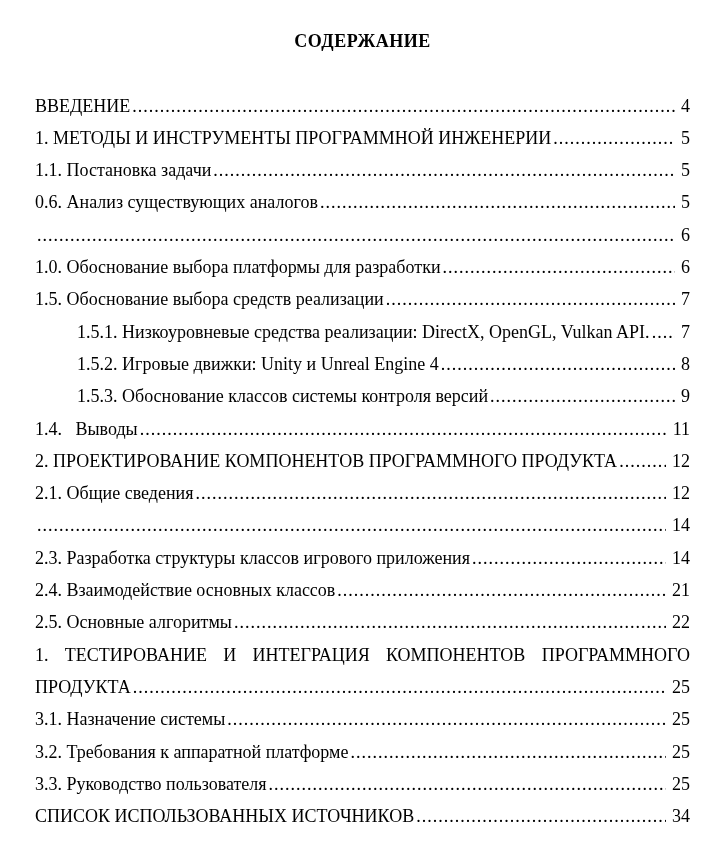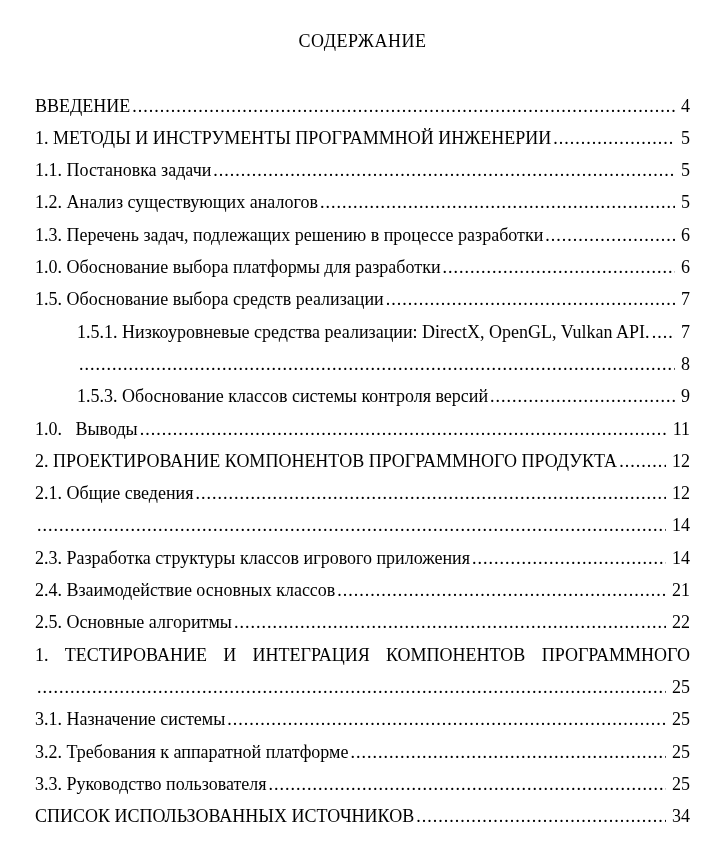--- a/index.html
+++ b/index.html
@@ -11,21 +11,21 @@
   .page {
     box-sizing: border-box;
     width: 711px; height: 853px;
     padding: 25px 21px 0 35px;
     font-size: 18px;
   }
   .doc-title {
     height: 32.3px; line-height: 32.3px;
     margin-bottom: 32.3px;
     text-align: center;
-    font-weight: normal;
+    font-weight: bold;
     letter-spacing: 0.5px;
   }
   .toc-row {
     display: flex;
     align-items: baseline;
     height: 32.3px; line-height: 32.3px;
   }
   .toc-row.indent-1 { padding-left: 42px; }
   .toc-text { white-space: pre; flex: 0 0 auto; text-align: right; }
   .leader {
@@ -59,55 +59,55 @@
         <span class="toc-text">1. МЕТОДЫ И ИНСТРУМЕНТЫ ПРОГРАММНОЙ ИНЖЕНЕРИИ</span>
         <span class="leader"></span>
         <span class="pagenum">5</span>
       </div>
       <div class="toc-row">
         <span class="toc-text">1.1. Постановка задачи</span>
         <span class="leader"></span>
         <span class="pagenum">5</span>
       </div>
       <div class="toc-row">
-        <span class="toc-text">1.2. Анализ существующих аналогов</span>
+        <span class="toc-text">0.6. Анализ существующих аналогов</span>
         <span class="leader"></span>
         <span class="pagenum">5</span>
       </div>
       <div class="toc-row">
-        <span class="toc-text">1.3. Перечень задач, подлежащих решению в процессе разработки</span>
         <span class="leader"></span>
         <span class="pagenum">6</span>
       </div>
       <div class="toc-row">
         <span class="toc-text">1.0. Обоснование выбора платформы для разработки</span>
         <span class="leader"></span>
         <span class="pagenum">6</span>
       </div>
       <div class="toc-row">
         <span class="toc-text">1.5. Обоснование выбора средств реализации</span>
         <span class="leader"></span>
         <span class="pagenum">7</span>
       </div>
       <div class="toc-row indent-1">
         <span class="toc-text">1.5.1. Низкоуровневые средства реализации: DirectX, OpenGL, Vulkan API.</span>
         <span class="leader"></span>
         <span class="pagenum">7</span>
       </div>
       <div class="toc-row indent-1">
+        <span class="toc-text">1.5.2. Игровые движки: Unity и Unreal Engine 4</span>
         <span class="leader"></span>
         <span class="pagenum">8</span>
       </div>
       <div class="toc-row indent-1">
         <span class="toc-text">1.5.3. Обоснование классов системы контроля версий</span>
         <span class="leader"></span>
         <span class="pagenum">9</span>
       </div>
       <div class="toc-row">
-        <span class="toc-text">1.0.   Выводы</span>
+        <span class="toc-text">1.4.   Выводы</span>
         <span class="leader"></span>
         <span class="pagenum">11</span>
       </div>
       <div class="toc-row">
         <span class="toc-text">2. ПРОЕКТИРОВАНИЕ КОМПОНЕНТОВ ПРОГРАММНОГО ПРОДУКТА</span>
         <span class="leader"></span>
         <span class="pagenum">12</span>
       </div>
       <div class="toc-row">
         <span class="toc-text">2.1. Общие сведения</span>
@@ -128,20 +128,21 @@
         <span class="leader"></span>
         <span class="pagenum">21</span>
       </div>
       <div class="toc-row">
         <span class="toc-text">2.5. Основные алгоритмы</span>
         <span class="leader"></span>
         <span class="pagenum">22</span>
       </div>
       <div class="toc-wrapline">1. ТЕСТИРОВАНИЕ И ИНТЕГРАЦИЯ КОМПОНЕНТОВ ПРОГРАММНОГО</div>
       <div class="toc-row">
+        <span class="toc-text">ПРОДУКТА</span>
         <span class="leader"></span>
         <span class="pagenum">25</span>
       </div>
       <div class="toc-row">
         <span class="toc-text">3.1. Назначение системы</span>
         <span class="leader"></span>
         <span class="pagenum">25</span>
       </div>
       <div class="toc-row">
         <span class="toc-text">3.2. Требования к аппаратной платформе</span>

